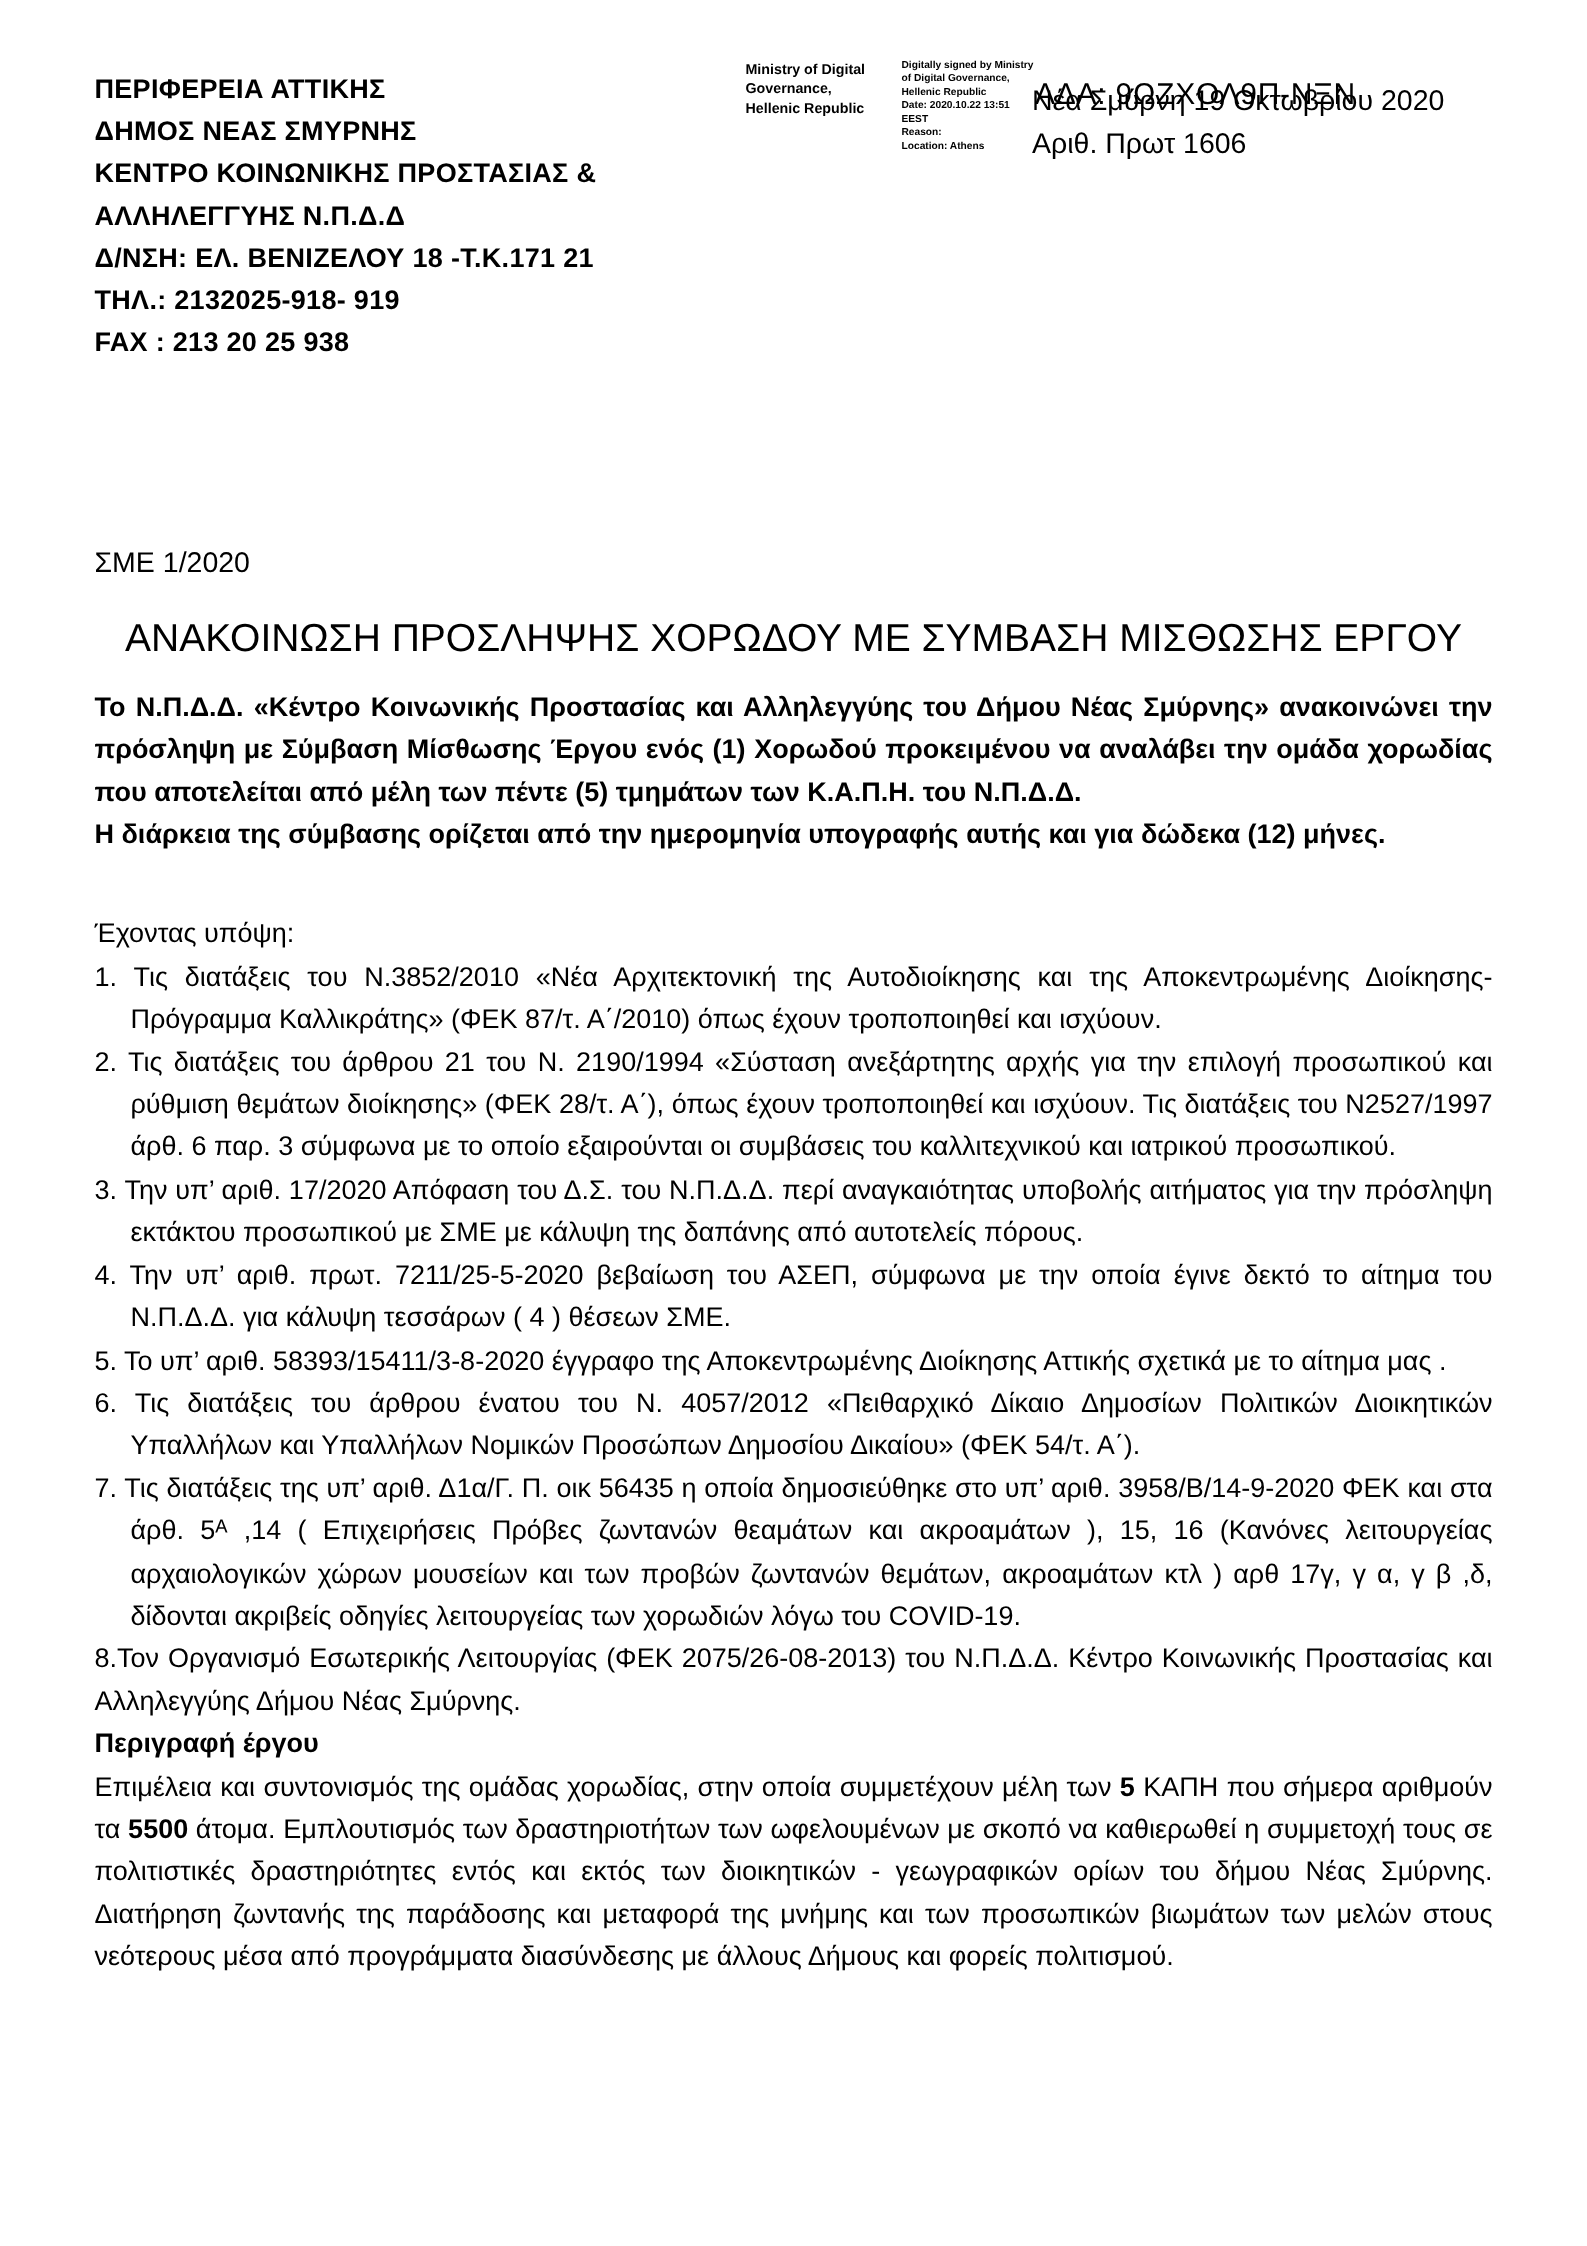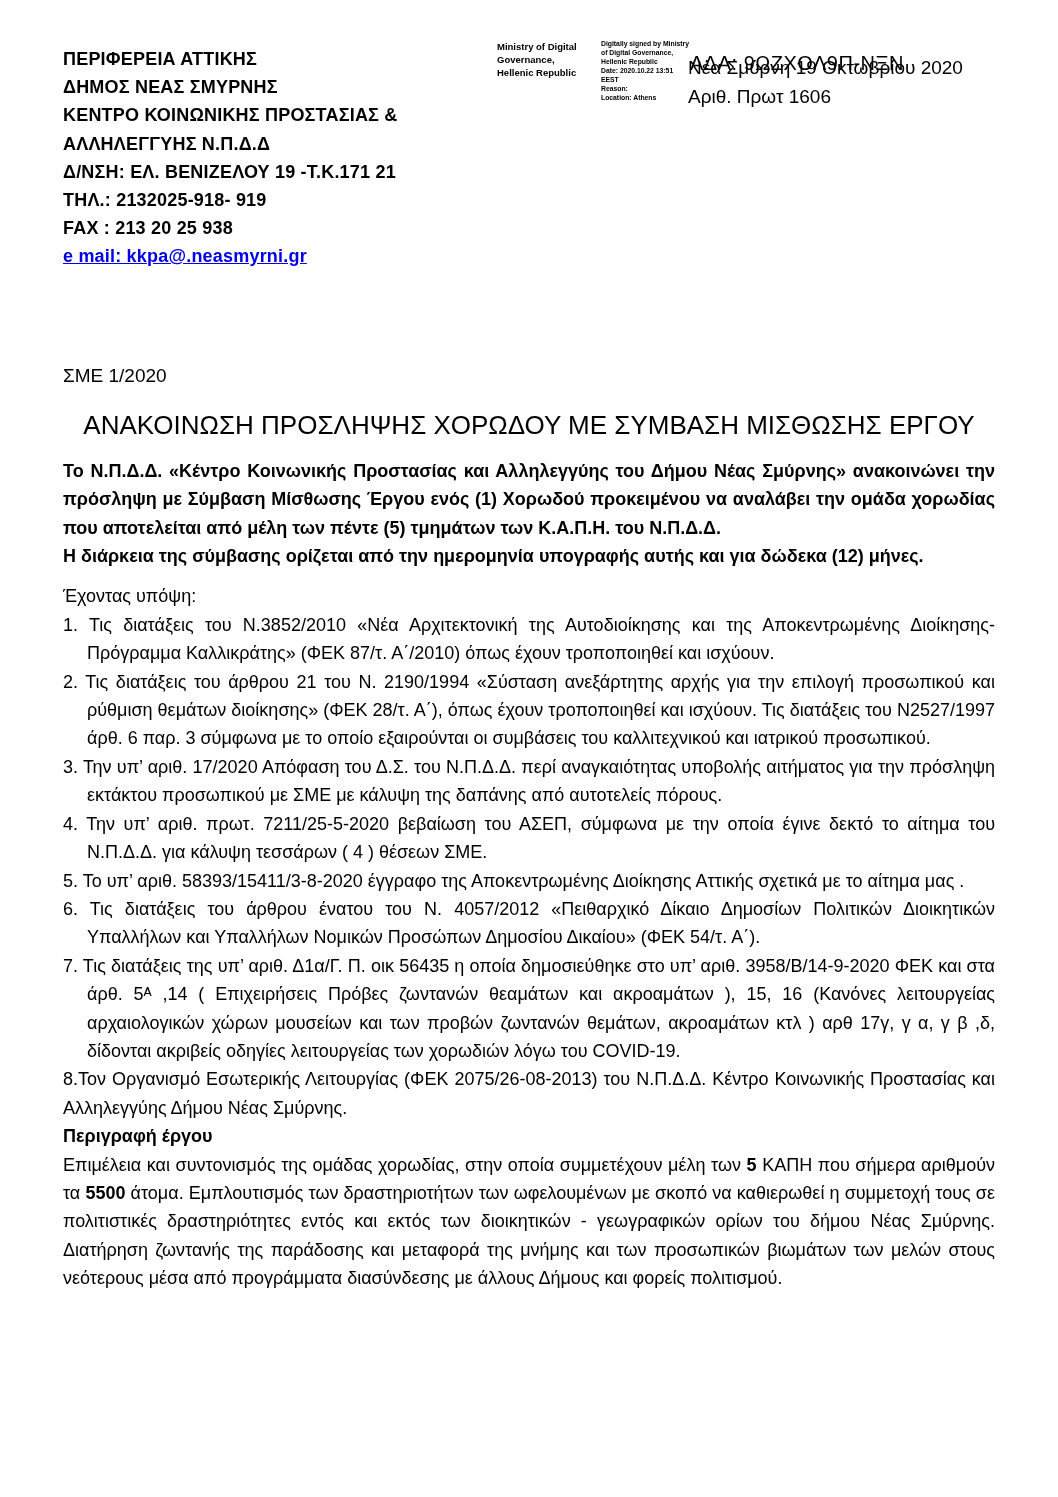--- a/index.html
+++ b/index.html
@@ -96,21 +96,21 @@
   .intro-par {
     font-weight: bold;
     text-align: justify;
     margin-top: 17px;
   }
   .duration-par {
     font-weight: bold;
     text-align: justify;
   }
   .having-regard {
-    margin-top: 12px;
+    margin-top: 38px;
   }
   .legal-item {
     text-align: justify;
   }
   .legal-item.hang {
     padding-left: 24px;
     text-indent: -24px;
   }
   .project-heading {
     font-weight: bold;
@@ -125,24 +125,23 @@
 
 <div class="page">
 
   <div class="ada">ΑΔΑ: 9ΩΖΧΟΛ9Π-ΝΞΝ</div>
 
   <div class="org-block">
     <div>ΠΕΡΙΦΕΡΕΙΑ ΑΤΤΙΚΗΣ</div>
     <div>ΔΗΜΟΣ ΝΕΑΣ ΣΜΥΡΝΗΣ</div>
     <div>ΚΕΝΤΡΟ ΚΟΙΝΩΝΙΚΗΣ ΠΡΟΣΤΑΣΙΑΣ &amp;</div>
     <div>ΑΛΛΗΛΕΓΓΥΗΣ Ν.Π.Δ.Δ</div>
-    <div>Δ/ΝΣΗ: ΕΛ. ΒΕΝΙΖΕΛΟΥ 19 -Τ.Κ.171 21</div>
+    <div>Δ/ΝΣΗ: ΕΛ. ΒΕΝΙΖΕΛΟΥ 18 -Τ.Κ.171 21</div>
     <div>ΤΗΛ.: 2132025-918- 919</div>
     <div>FAX : 213 20 25 938</div>
-    <div><a class="email-link">e mail: kkpa@.neasmyrni.gr</a></div>
   </div>
 
   <div>
     <div class="stamp-left">
       <div>Ministry of Digital</div>
       <div>Governance,</div>
       <div>Hellenic Republic</div>
     </div>
     <div class="stamp-right">
       <div>Digitally signed by Ministry</div>

